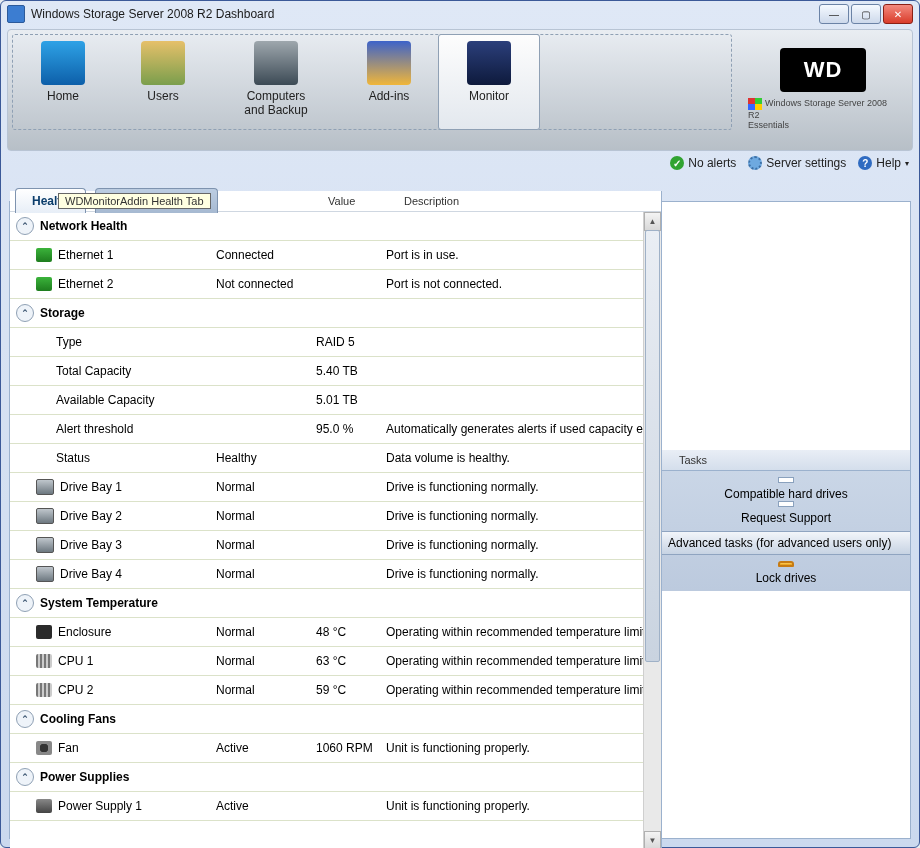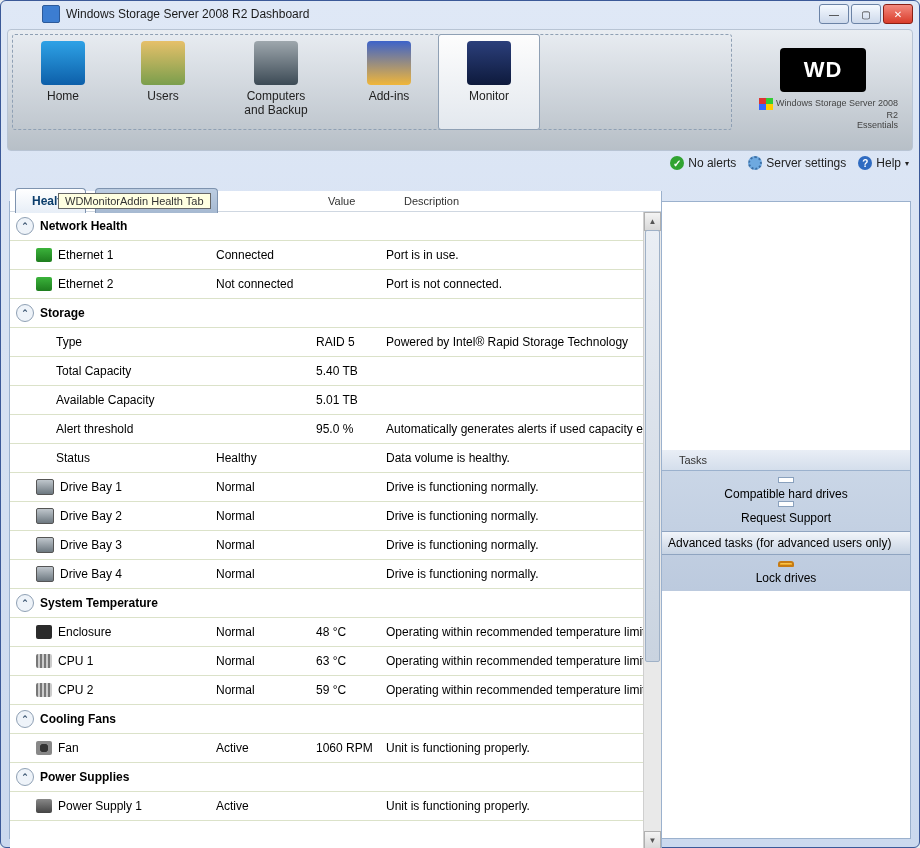--- a/index.html
+++ b/index.html
@@ -1,41 +1,41 @@
 <!DOCTYPE html>
 <html><head>
 <meta charset="utf-8">
 <style>
   html,body{margin:0;padding:0;font-family:"Segoe UI",Tahoma,Arial,sans-serif;font-size:12px;color:#000;}
   body{background:#e8ecef;width:920px;height:848px;overflow:hidden;}
   .window{position:relative;width:920px;height:848px;border:1px solid #3b5998;box-sizing:border-box;
     background:linear-gradient(#dfe8f6,#cbd9ee);border-radius:6px;}
   
-  .titlebar{height:26px;display:flex;align-items:center;padding:0 6px;margin-left:35px;}
+  .titlebar{height:26px;display:flex;align-items:center;padding:0 6px;}
   .titlebar .appicon{width:16px;height:16px;background:#3c7dd1;border:1px solid #2c5a9a;margin-right:6px;border-radius:2px;}
   .titlebar .title{flex:1;color:#1a1a1a;font-size:12px;}
   .winbtns{display:flex;gap:2px;}
   .winbtn{width:28px;height:18px;border:1px solid #6b83a6;border-radius:3px;background:linear-gradient(#f5f9ff,#cdd9eb);display:flex;align-items:center;justify-content:center;font-size:10px;color:#2b2b2b;}
   .winbtn.close{background:linear-gradient(#f48a7e,#d93c2b);border-color:#8b1f13;color:#fff;}
   
   .ribbon{margin:2px 6px 0 6px;height:120px;border:1px solid #b8c4d4;border-radius:4px;position:relative;
     background:linear-gradient(#e9edf2,#b7bfc7);}
   .ribbon-inner{position:absolute;left:4px;top:4px;right:180px;bottom:20px;border:1px dashed #8fa0b4;border-radius:3px;display:flex;}
   .ribitem{flex:0 0 auto;width:100px;text-align:center;padding-top:6px;cursor:pointer;}
   .ribitem.wide{width:126px;}
   .ribitem.selected{background:linear-gradient(#fdfdfd,#e3e8ee);border:1px solid #8fa0b4;border-radius:3px;margin:-1px;}
   .ribicon{width:44px;height:44px;margin:0 auto 4px auto;border-radius:4px;}
   .ic-home{background:linear-gradient(#2ea2e6,#0d5fa9);}
   .ic-users{background:linear-gradient(#e6c06a,#7a9e4c);}
   .ic-comp{background:linear-gradient(#9ea7ad,#3c4a55);}
   .ic-fold{background:linear-gradient(#ffe27a,#d8a81e);}
   .ic-addin{background:linear-gradient(#3d63c9,#f0b63a);}
   .ic-mon{background:linear-gradient(#2b3f7b,#0e1a3c);}
   .riblabel{font-size:12px;line-height:14px;color:#222;}
-  .logo-area{position:absolute;right:14px;top:18px;width:150px;text-align:right;}
+  .logo-area{position:absolute;right:14px;top:18px;width:150px;text-align:left;}
   .wd-logo{width:86px;height:44px;margin:0 auto;background:#000;border-radius:4px;color:#fff;font-weight:bold;font-size:22px;display:flex;align-items:center;justify-content:center;letter-spacing:1px;}
   .logo-sub{font-size:9px;color:#444;margin-top:6px;}
   .logo-sub .flag{display:inline-block;width:14px;height:12px;background:
       linear-gradient(90deg,#d33 50%,#3c3 50%) top/100% 50% no-repeat,
       linear-gradient(90deg,#36f 50%,#fc0 50%) bottom/100% 50% no-repeat;
       vertical-align:middle;margin-right:3px;}
   
   .statusstrip{height:24px;display:flex;align-items:center;justify-content:flex-end;padding:0 10px;gap:12px;font-size:12px;color:#222;}
   .statusstrip .ok{width:14px;height:14px;border-radius:50%;background:#31a331;display:inline-flex;align-items:center;justify-content:center;color:#fff;font-size:10px;font-weight:bold;}
   .gear{width:14px;height:14px;border-radius:50%;background:#6ea9e0;border:2px dotted #3b6fa6;box-sizing:border-box;}
@@ -204,21 +204,20 @@
               <div class="cell c-desc"></div>
             </div>
             <div class="row">
               <div class="cell c-name">
                 <span class="spacer14"></span>
                 <span class="spacer14"></span>
                 <span>Type</span>
               </div>
               <div class="cell c-status"></div>
               <div class="cell c-value">RAID 5</div>
-              <div class="cell c-desc">Powered by Intel® Rapid Storage Technology</div>
             </div>
             <div class="row">
               <div class="cell c-name">
                 <span class="spacer14"></span>
                 <span class="spacer14"></span>
                 <span>Total Capacity</span>
               </div>
               <div class="cell c-status"></div>
               <div class="cell c-value">5.40 TB</div>
               <div class="cell c-desc"></div>

